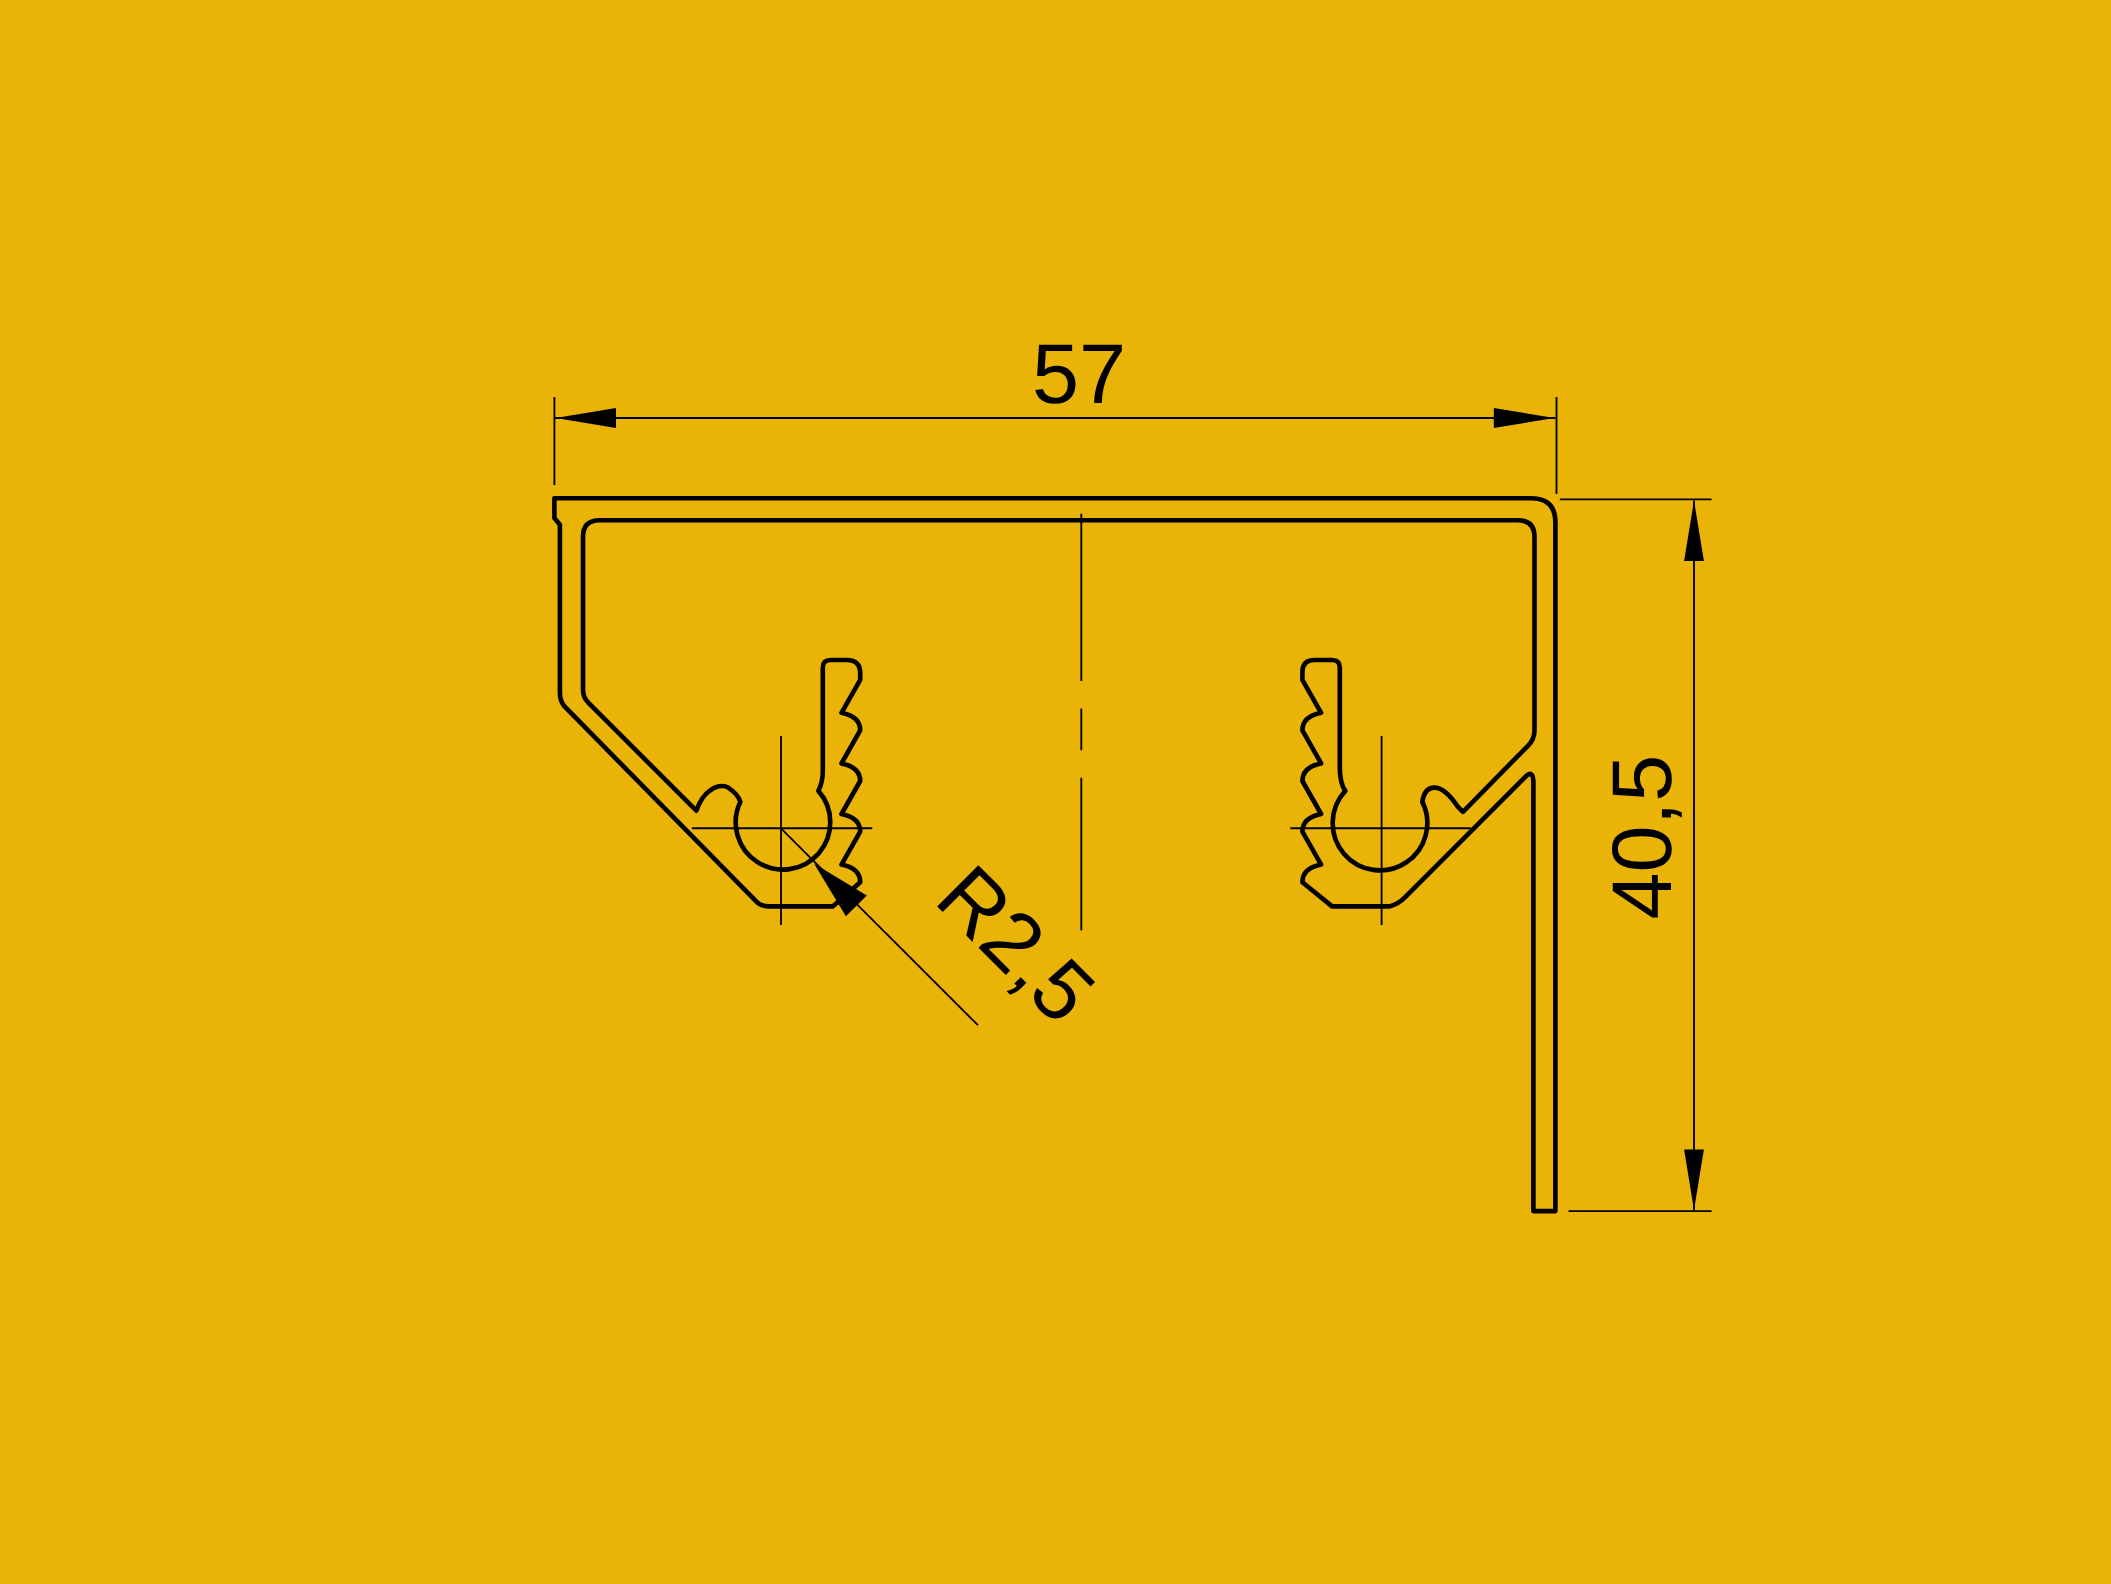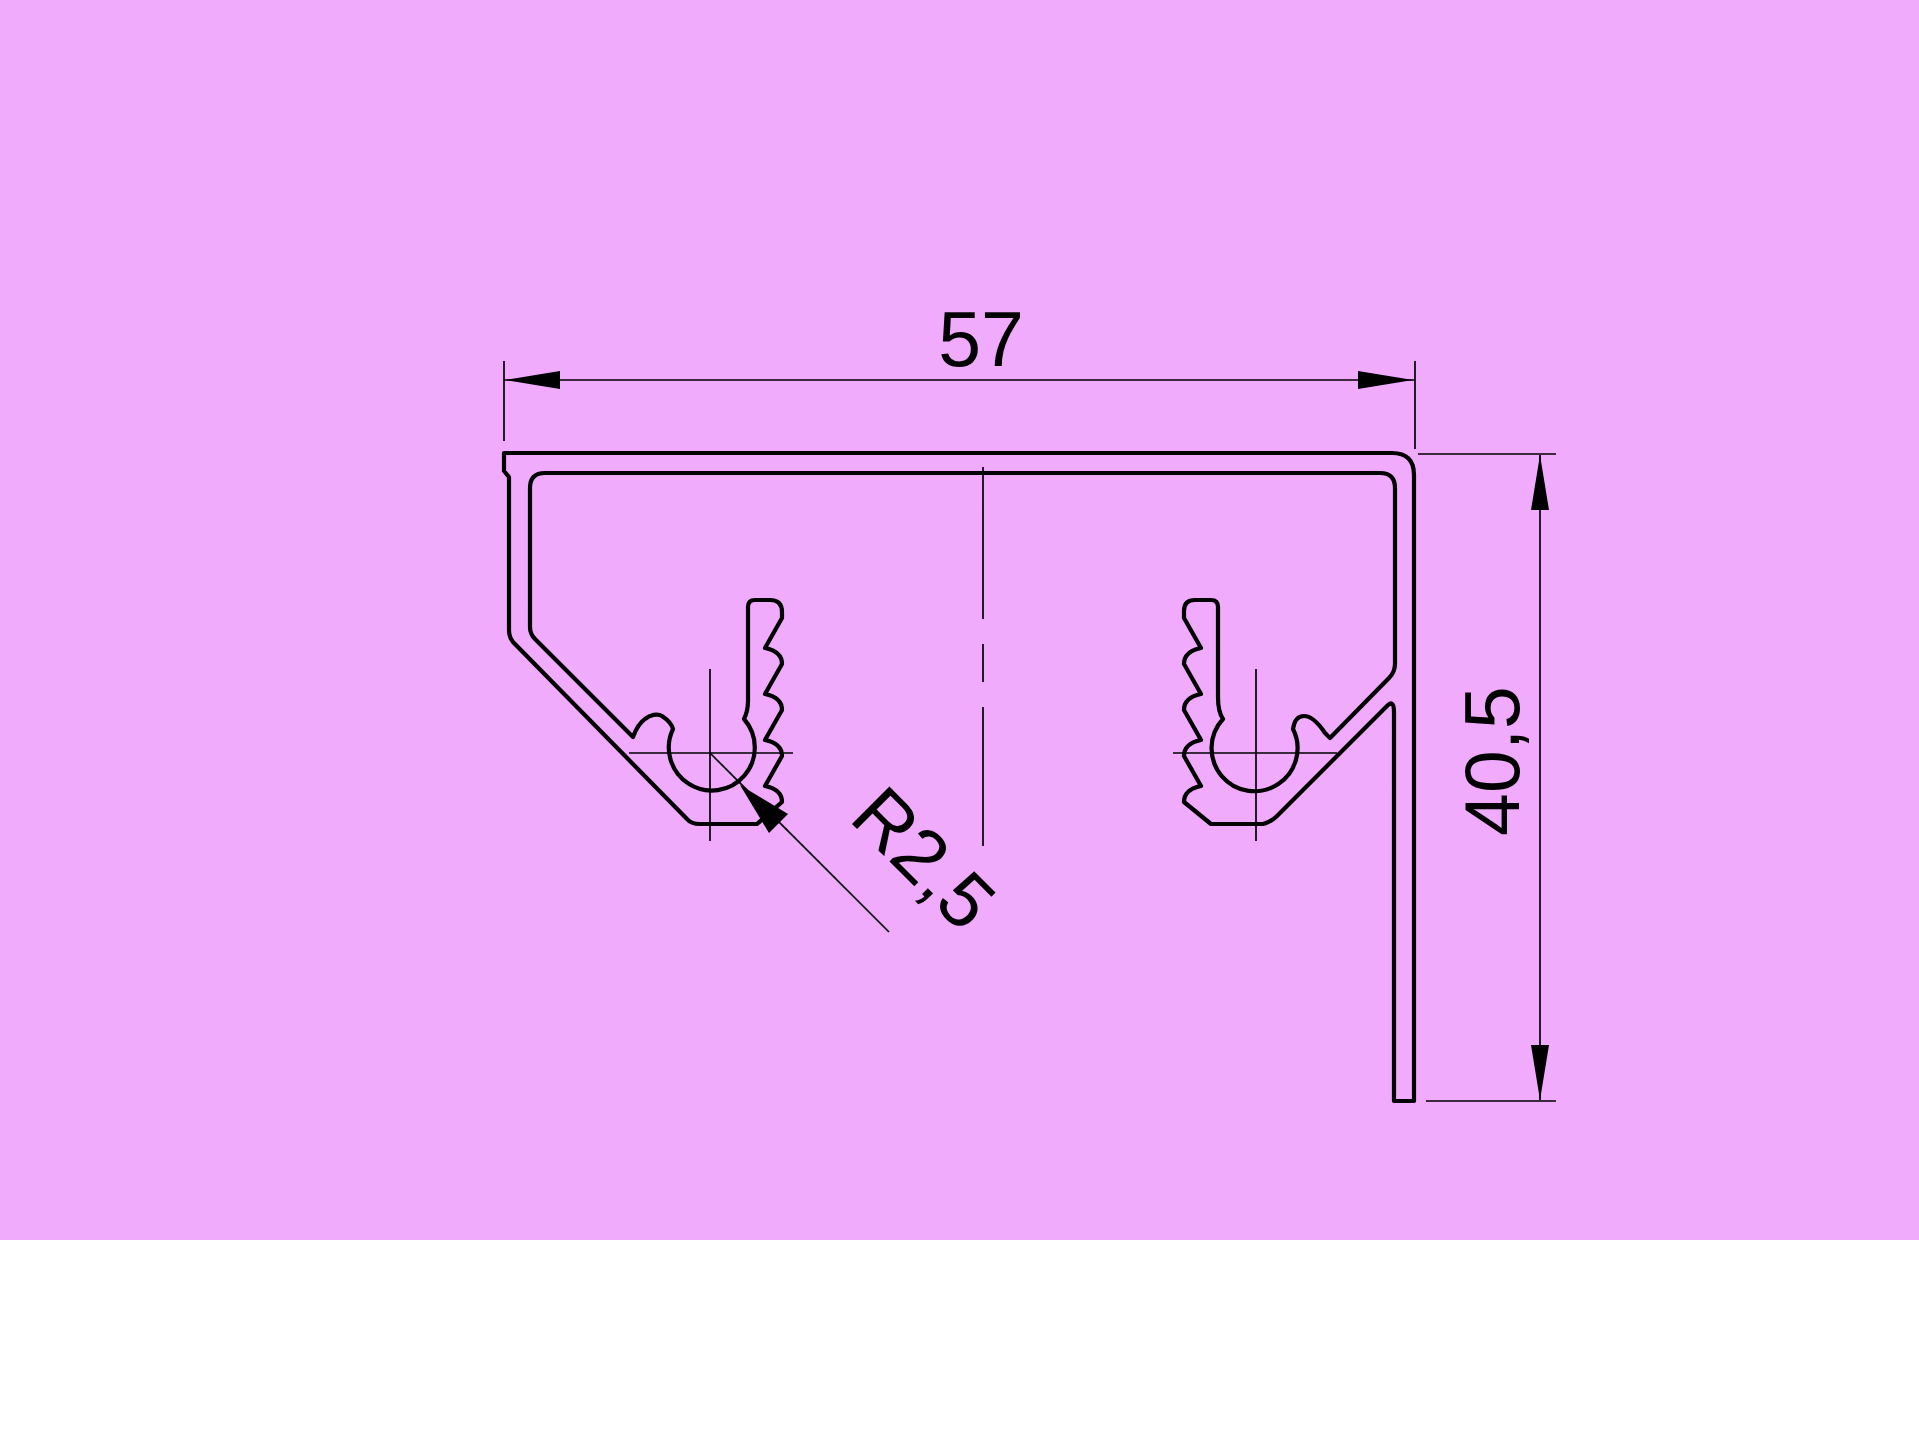--- a/index.html
+++ b/index.html
@@ -6,22 +6,22 @@
     margin: 0;
     padding: 0;
     background: #ffffff;
     width: 1919px;
     height: 1440px;
     overflow: hidden;
   }
   .drawing-stage {
     position: relative;
     width: 1919px;
-    height: 1240px;
-    background: #f0abfc;
+    height: 1440px;
+    background: #eab308;
   }
   svg {
     display: block;
   }
   .profile-line {
     fill: none;
     stroke: #000000;
     stroke-width: 4.2;
     stroke-linejoin: round;
     stroke-linecap: round;

